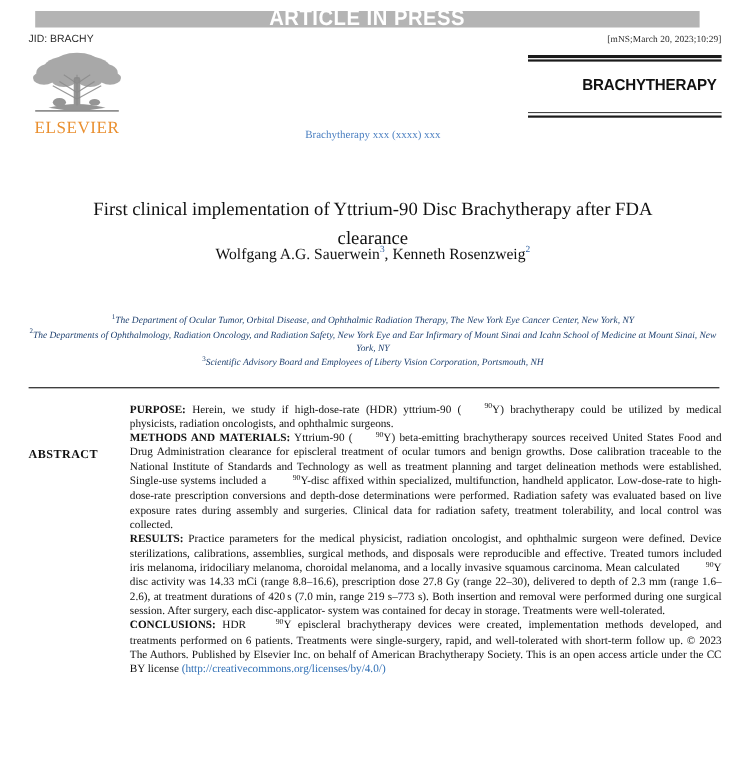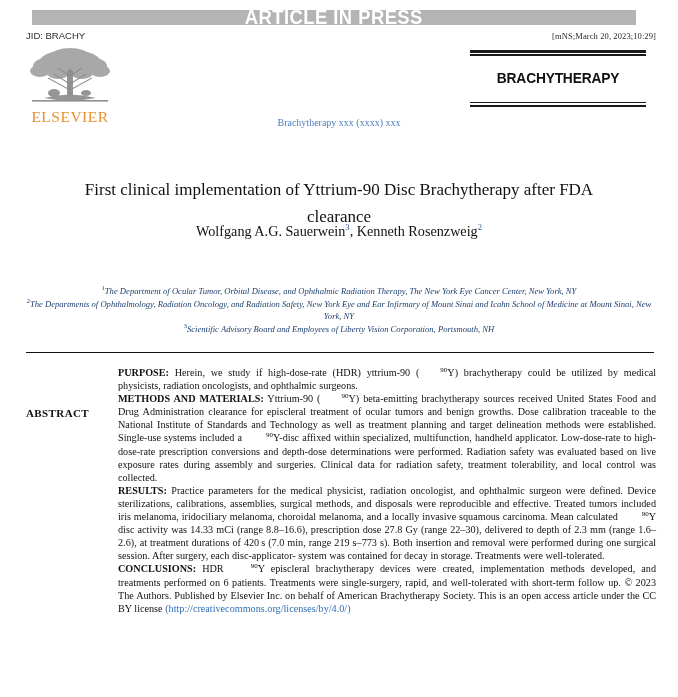--- a/index.html
+++ b/index.html
@@ -92,24 +92,24 @@
     font-size: 15.5px;
     font-weight: normal;
     letter-spacing: 0.5px;
     color: #e8861e;
     opacity: 0.92;
   }
 
   
   .journal-brand {
     position: absolute;
-    right: 32px;
+    right: 22px;
     top: 4px;
     width: 176px;
-    text-align: center;
+    text-align: right;
   }
   .brand-rule-top, .brand-rule-bottom {
     width: 176px;
   }
   .brand-rule-top .bar1,
   .brand-rule-bottom .bar1 { height: 2.5px; background: #1a1a1a; }
   .brand-rule-top .gap,
   .brand-rule-bottom .gap { height: 1.5px; background: #ffffff; }
   .brand-rule-top .bar2,
   .brand-rule-bottom .bar2 { height: 1.5px; background: #1a1a1a; }

